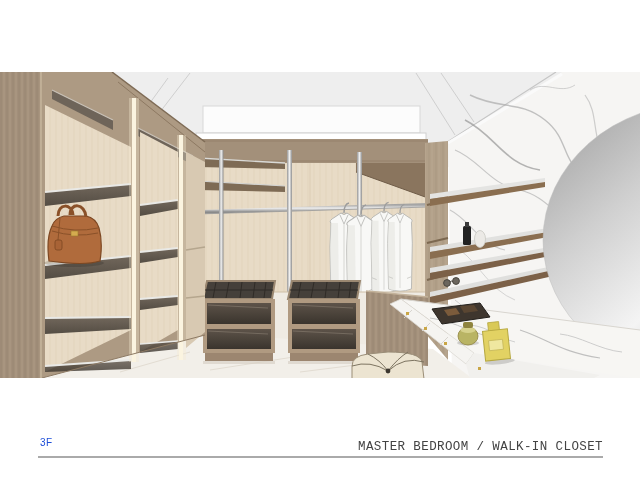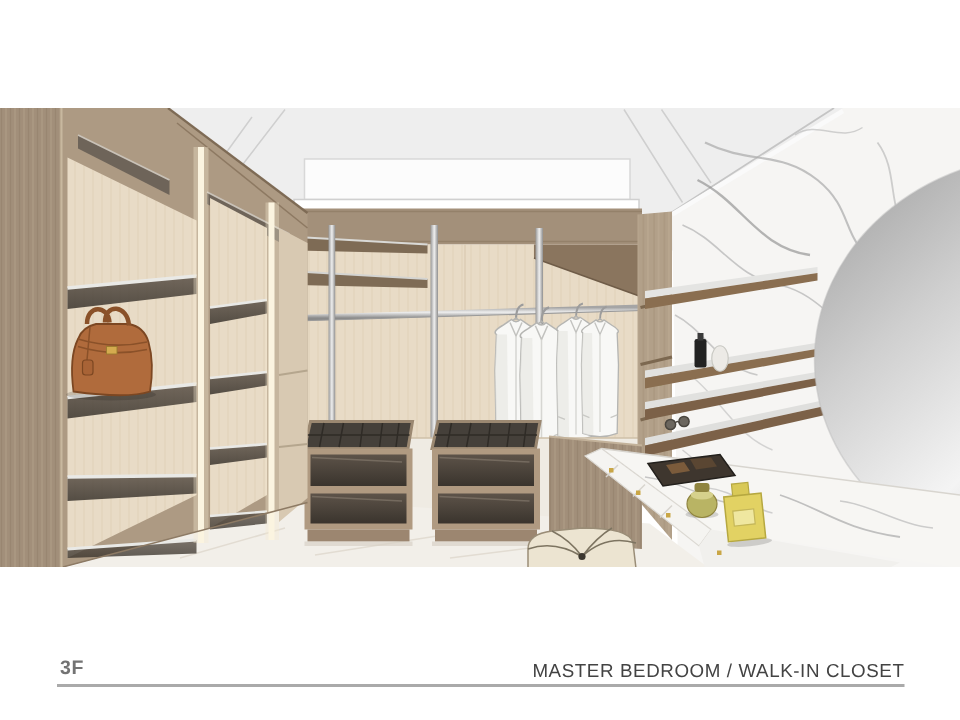--- a/index.html
+++ b/index.html
@@ -1,22 +1,22 @@
 <!DOCTYPE html>
 <html><head>
 <meta charset="utf-8">
 <style>
   html,body{margin:0;padding:0;background:#fff;}
   .canvas{position:relative;width:640px;height:480px;background:#ffffff;overflow:hidden;
           font-family:"Liberation Sans",sans-serif;}
   .render-svg{position:absolute;left:0;top:0;}
-  .floor-label{position:absolute;left:40px;top:437px;font-size:13px;font-weight:bold;
-               color:#737373;letter-spacing:.5px;}
+  .floor-label{position:absolute;left:40px;top:437px;font-size:10px;font-weight:normal;
+               color:#1d4ed8;letter-spacing:.5px;}
   .plan-title{position:absolute;right:37px;top:440px;font-size:12.5px;color:#434343;
-              letter-spacing:.4px;}
+              letter-spacing:.4px;font-family:Liberation Mono, monospace;}
   .footer-rule{position:absolute;left:38px;top:456px;width:565px;height:2px;background:#aaaaaa;}
 </style>
 </head>
 <body>
 
 <div class="canvas">
 
   <svg class="render-svg" width="640" height="480" viewBox="0 0 640 480">
     <defs>
       <clipPath id="renderClip">

